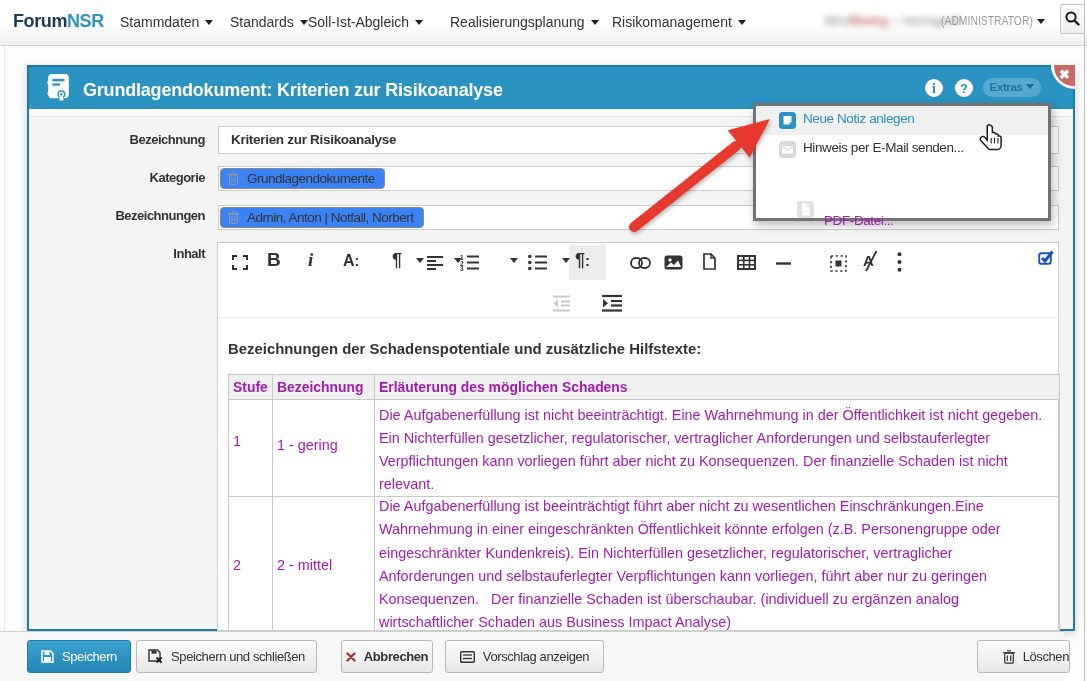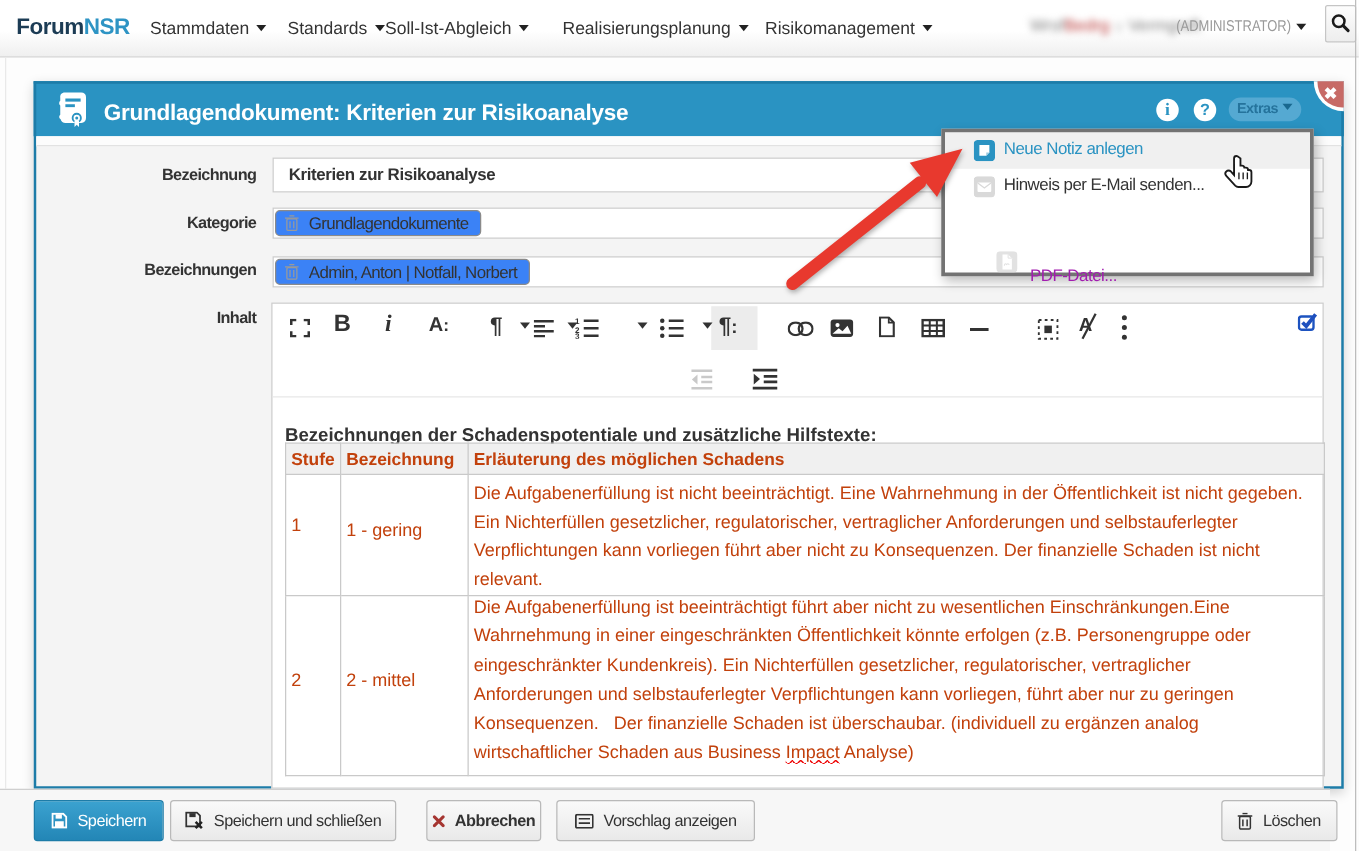--- a/index.html
+++ b/index.html
@@ -38,21 +38,21 @@
   .chip { display:inline-flex; align-items:center; margin:1px 0 0 1px; border:1px solid #8a8a8a; border-radius:4px; background:#3b82f6; padding:0 9px 0 7px; height:21px; font-size:13.5px; letter-spacing:-0.5px; color:#333; }
   .trash { width:11px; height:13px; margin-right:8px; }
   
   #editor { position:absolute; left:217px; top:242px; width:842px; height:389px; background:#fff; border:1px solid #ccc; }
   .ticon { position:absolute; color:#333; }
   .tsvg { position:absolute; }
   #hlbox { position:absolute; left:569px; top:245px; width:37px; height:35px; background:#ececec; }
   #tbline { position:absolute; left:218px; top:317px; width:840px; height:1px; background:#e8e8e8; }
   #cheading { position:absolute; left:228px; top:341px; font-size:14.9px; font-weight:bold; color:#333; }
   
-  #dtable { position:absolute; left:228px; top:354px; border-collapse:collapse; font-size:14.4px; color:#c2410c; table-layout:fixed; }
+  #dtable { position:absolute; left:228px; top:374px; border-collapse:collapse; font-size:14.4px; color:#a21caf; table-layout:fixed; }
   #dtable td, #dtable th { border:1px solid #c9c9c9; vertical-align:middle; }
   #dtable th { background:#f0f0f0; text-align:left; font-size:13.9px; padding:0 4px; height:25px; }
   #dtable td { padding:2px 4px; }
   .dline { white-space:nowrap; line-height:23.2px; }
   
   #footer { position:absolute; left:0; top:631px; width:1064px; height:50px; background:#f7f7f7; border-top:1px solid #cfcfcf; }
   .fbtn { position:absolute; top:8px; height:33px; border:1px solid #b9b9b9; border-radius:3px; background:linear-gradient(#fafafa,#e9e9e9); font-size:13px; letter-spacing:-0.4px; color:#333; display:flex; align-items:center; justify-content:center; gap:8px; }
   #bsave { left:27px; width:104px; background:linear-gradient(#3ba2d0,#2386b6); border-color:#1d7ca8; color:#fff; }
   
   #menu { position:absolute; left:753px; top:103px; width:298px; height:118px; background:#fff; border:3px solid #737373; box-shadow:2px 4px 9px rgba(0,0,0,0.28); }
@@ -259,21 +259,21 @@
       </tr>
   <tr style="height:144px;">
         <td style="padding-bottom:9px;">2</td>
         <td style="padding-bottom:9px;">2 - mittel</td>
         <td style="padding:0 4px;">
     <div class="dline" style="margin-top:-8px;">Die Aufgabenerfüllung ist beeinträchtigt führt aber nicht zu wesentlichen Einschränkungen.Eine</div>
     <div class="dline">Wahrnehmung in einer eingeschränkten Öffentlichkeit könnte erfolgen (z.B. Personengruppe oder</div>
     <div class="dline">eingeschränkter Kundenkreis). Ein Nichterfüllen gesetzlicher, regulatorischer, vertraglicher</div>
     <div class="dline">Anforderungen und selbstauferlegter Verpflichtungen kann vorliegen, führt aber nur zu geringen</div>
     <div class="dline">Konsequenzen.&nbsp;&nbsp; Der finanzielle Schaden ist überschaubar. (individuell zu ergänzen analog</div>
-    <div class="dline">wirtschaftlicher Schaden aus Business <span style="text-decoration:underline; text-decoration-style:wavy; text-decoration-color:#e00; text-decoration-thickness:1px;margin-top:44px;">Impact</span> Analyse)</div>
+    <div class="dline">wirtschaftlicher Schaden aus Business <span style="text-decoration-style:wavy; text-decoration-color:#e00; text-decoration-thickness:1px;margin-top:44px;">Impact</span> Analyse)</div>
   </td>
       </tr>
 </tbody>
   </table>
 
 <div id="menu">
   <div class="mrow" style="top:0; background:#f0f0f0;">
     <svg class="mico" viewBox="0 0 17 17">
         <rect width="17" height="17" rx="3" fill="#2a93c2"></rect>
         <path d="M4.5 4 H12.5 V10 L10 12.5 H4.5 Z" fill="#fff"></path>
@@ -328,21 +328,21 @@
         <path d="M8.5 8.5 L13.5 13.5 M13.5 8.5 L8.5 13.5" stroke="#222" stroke-width="2"></path>
       </svg>Speichern und schließen</div>
   <div class="fbtn" style="left:341px; width:92px;font-weight:bold;"><svg width="10" height="10" viewBox="0 0 10 10">
         <path d="M1.5 1.5 L8.5 8.5 M8.5 1.5 L1.5 8.5" stroke="#a53531" stroke-width="2.4" stroke-linecap="round"></path>
       </svg>Abbrechen</div>
   <div class="fbtn" style="left:445px; width:159px;"><svg width="15" height="12" viewBox="0 0 15 12">
         <rect x="0.7" y="0.7" width="13.6" height="10.6" rx="1" fill="none" stroke="#333" stroke-width="1.4"></rect>
         <line x1="3" y1="4" x2="12" y2="4" stroke="#333" stroke-width="1.3"></line>
         <line x1="3" y1="7.5" x2="12" y2="7.5" stroke="#333" stroke-width="1.3"></line>
       </svg>Vorschlag anzeigen</div>
-  <div class="fbtn" style="left:977px; width:93px;"><svg width="12" height="14" viewBox="0 0 12 14">
+  <div class="fbtn" style="left:977px; width:93px;justify-content:flex-end;"><svg width="12" height="14" viewBox="0 0 12 14">
         <g fill="none" stroke="#333" stroke-width="1.2">
           <rect x="1.7" y="3.2" width="8.6" height="10" rx="1"></rect>
           <line x1="0" y1="2.7" x2="12" y2="2.7"></line>
           <line x1="4" y1="0.8" x2="8" y2="0.8"></line>
           <line x1="4.3" y1="5.5" x2="4.3" y2="11"></line>
           <line x1="7.7" y1="5.5" x2="7.7" y2="11"></line>
         </g>
       </svg>Löschen</div>
 </div>
 

